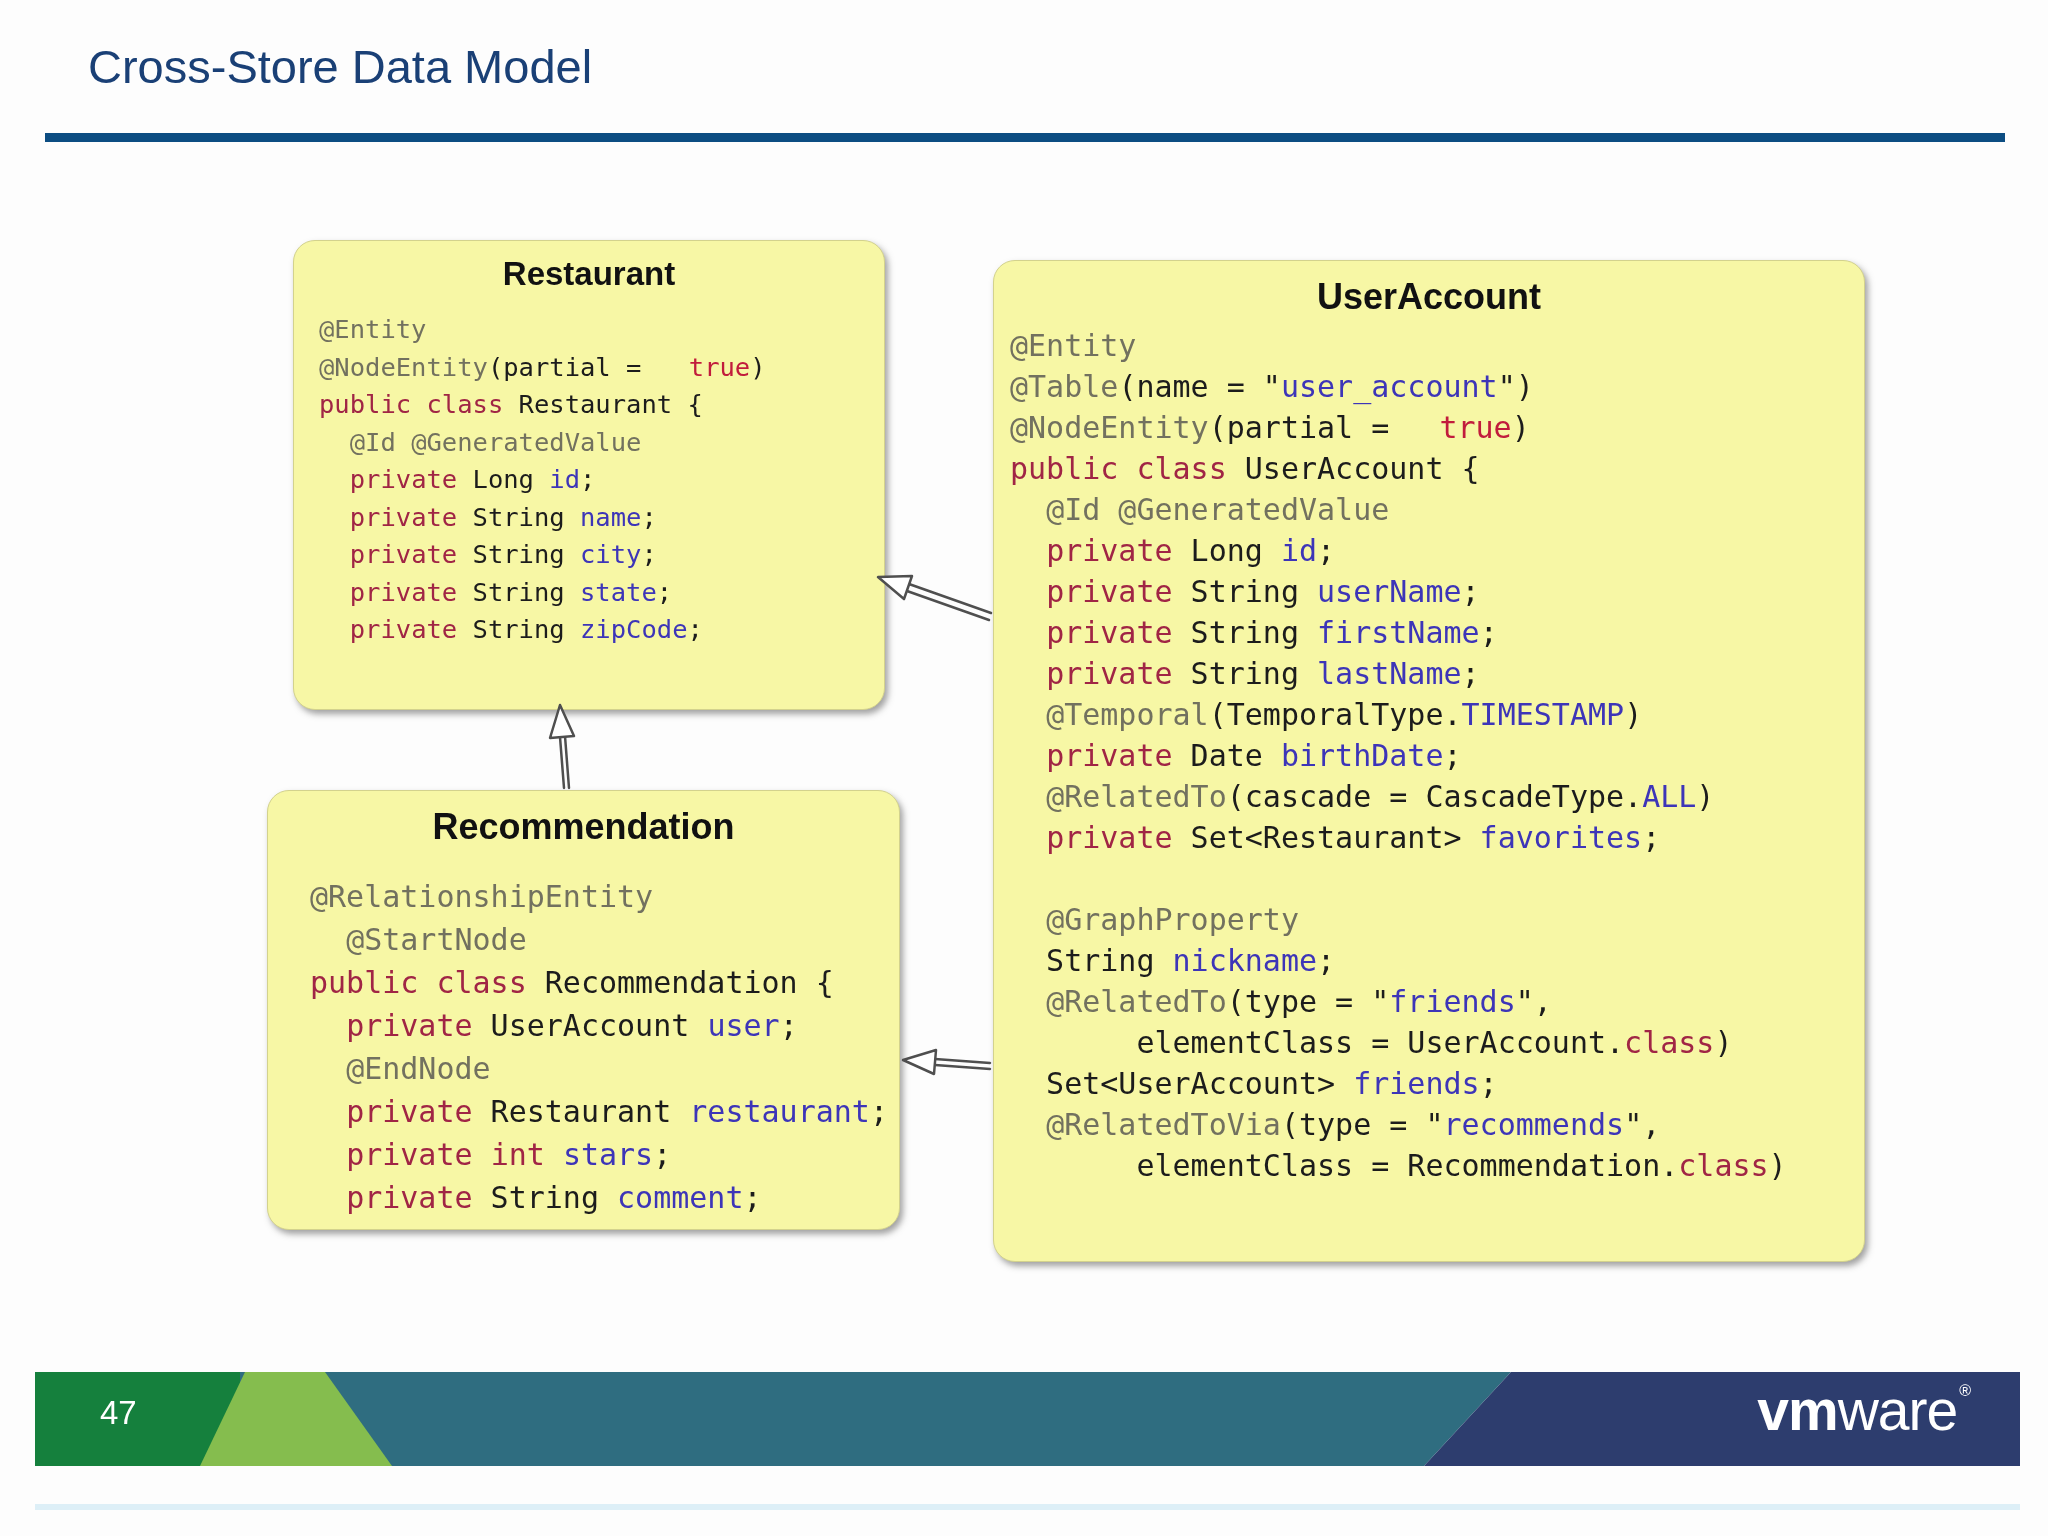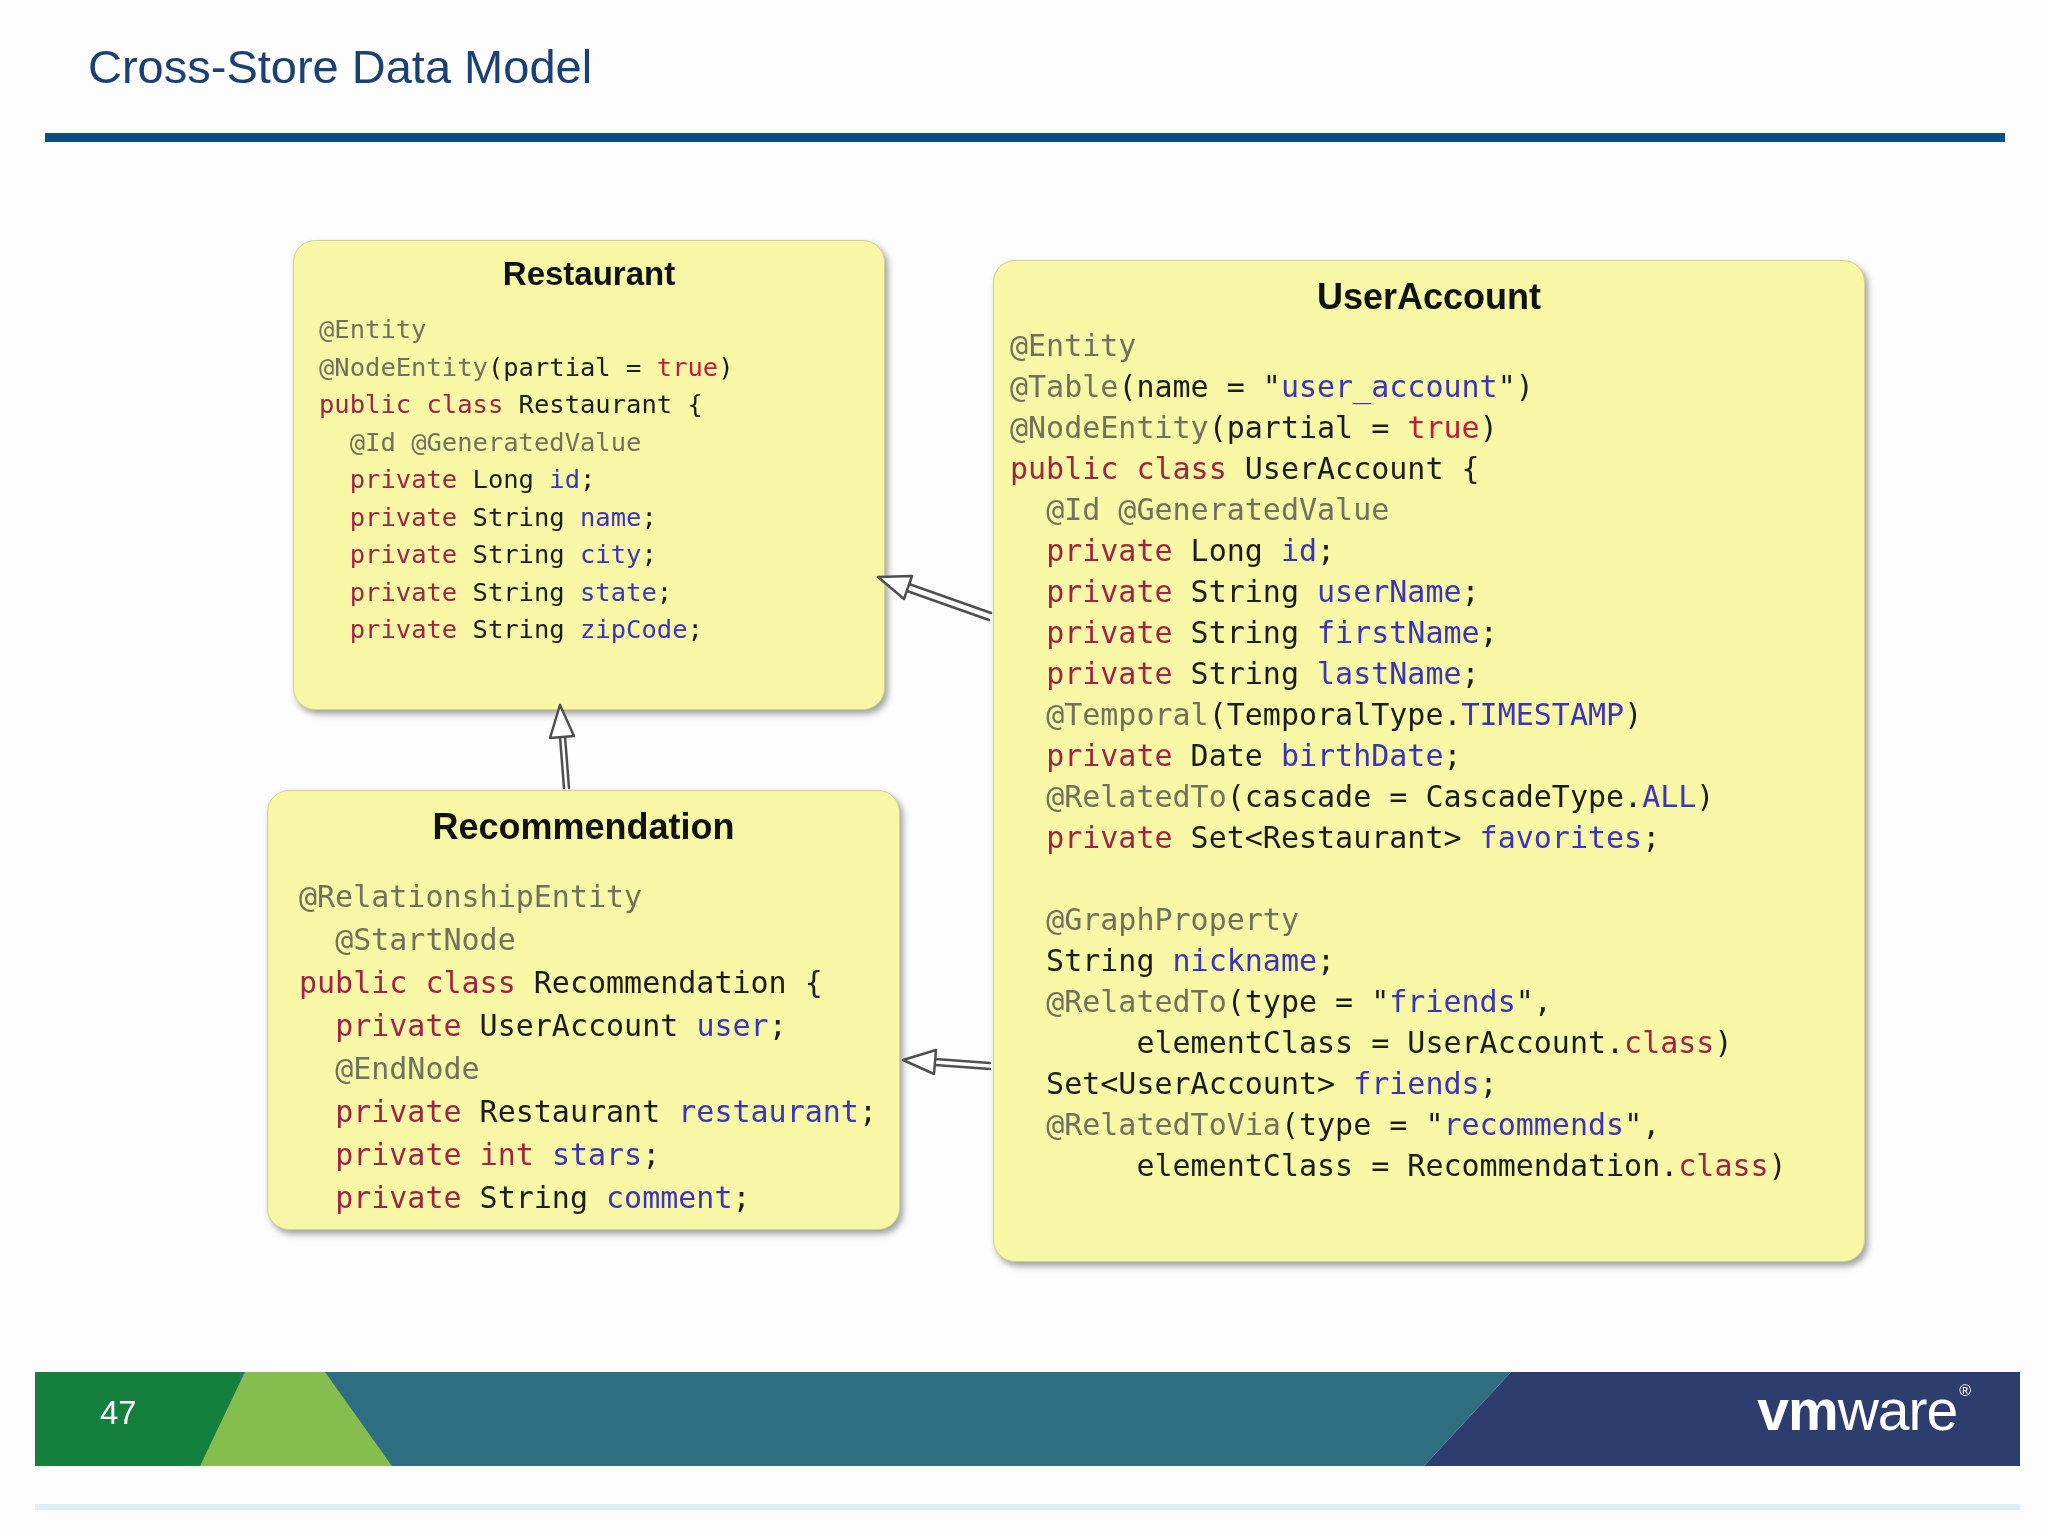--- a/index.html
+++ b/index.html
@@ -13,34 +13,34 @@
 
   
   .codebox{position:absolute;background:#f7f7a5;border:1px solid #d3d28d;border-radius:22px;
            box-shadow:3px 4px 6px rgba(70,70,70,.5);box-sizing:border-box;}
   .box-title{margin:0;text-align:center;font-weight:bold;color:#111;}
   .code{font-family:"DejaVu Sans Mono","Liberation Mono",monospace;}
   .code-line{white-space:pre;}
   .tok-pln{color:#1c1c1c;}
   .tok-ann{color:#72715f;}
   .tok-kw{color:#a02545;}
-  .tok-lit{color:#c11c3c;}
+  .tok-lit{color:#c11c3c;margin-left:32px;}
   .tok-id{color:#3d35b8;}
 
   .box-restaurant{left:293px;top:240px;width:592px;height:470px;}
   .box-restaurant .box-title{margin-top:14px;font-size:33px;line-height:38px;}
   .box-restaurant .code{margin-top:18px;padding-left:25px;font-size:25.5px;line-height:37.5px;}
 
   .box-useraccount{left:993px;top:260px;width:872px;height:1002px;}
   .box-useraccount .box-title{margin-top:16px;font-size:36px;line-height:40px;}
   .box-useraccount .code{margin-top:8px;padding-left:16px;font-size:30px;line-height:41px;}
 
   .box-recommendation{left:267px;top:790px;width:633px;height:440px;}
   .box-recommendation .box-title{margin-top:16px;font-size:36px;line-height:40px;}
-  .box-recommendation .code{margin-top:28px;padding-left:31px;font-size:30px;line-height:43px;}
+  .box-recommendation .code{margin-top:28px;padding-left:42px;font-size:30px;line-height:43px;}
 
   
   .arrows{position:absolute;left:0;top:0;width:2048px;height:1536px;pointer-events:none;}
   .arrow-head{fill:#ffffff;stroke:#4f4f4f;stroke-width:2.5;stroke-linejoin:round;}
   .arrow-shaft{fill:none;stroke:#4f4f4f;stroke-width:2.5;stroke-linecap:round;}
 
   
   .footer{position:absolute;left:35px;top:1372px;width:1985px;height:82px;}
   .footer svg{position:absolute;left:0;top:0;}
   .page-num{position:absolute;left:65px;top:50%;transform:translateY(-50%);

